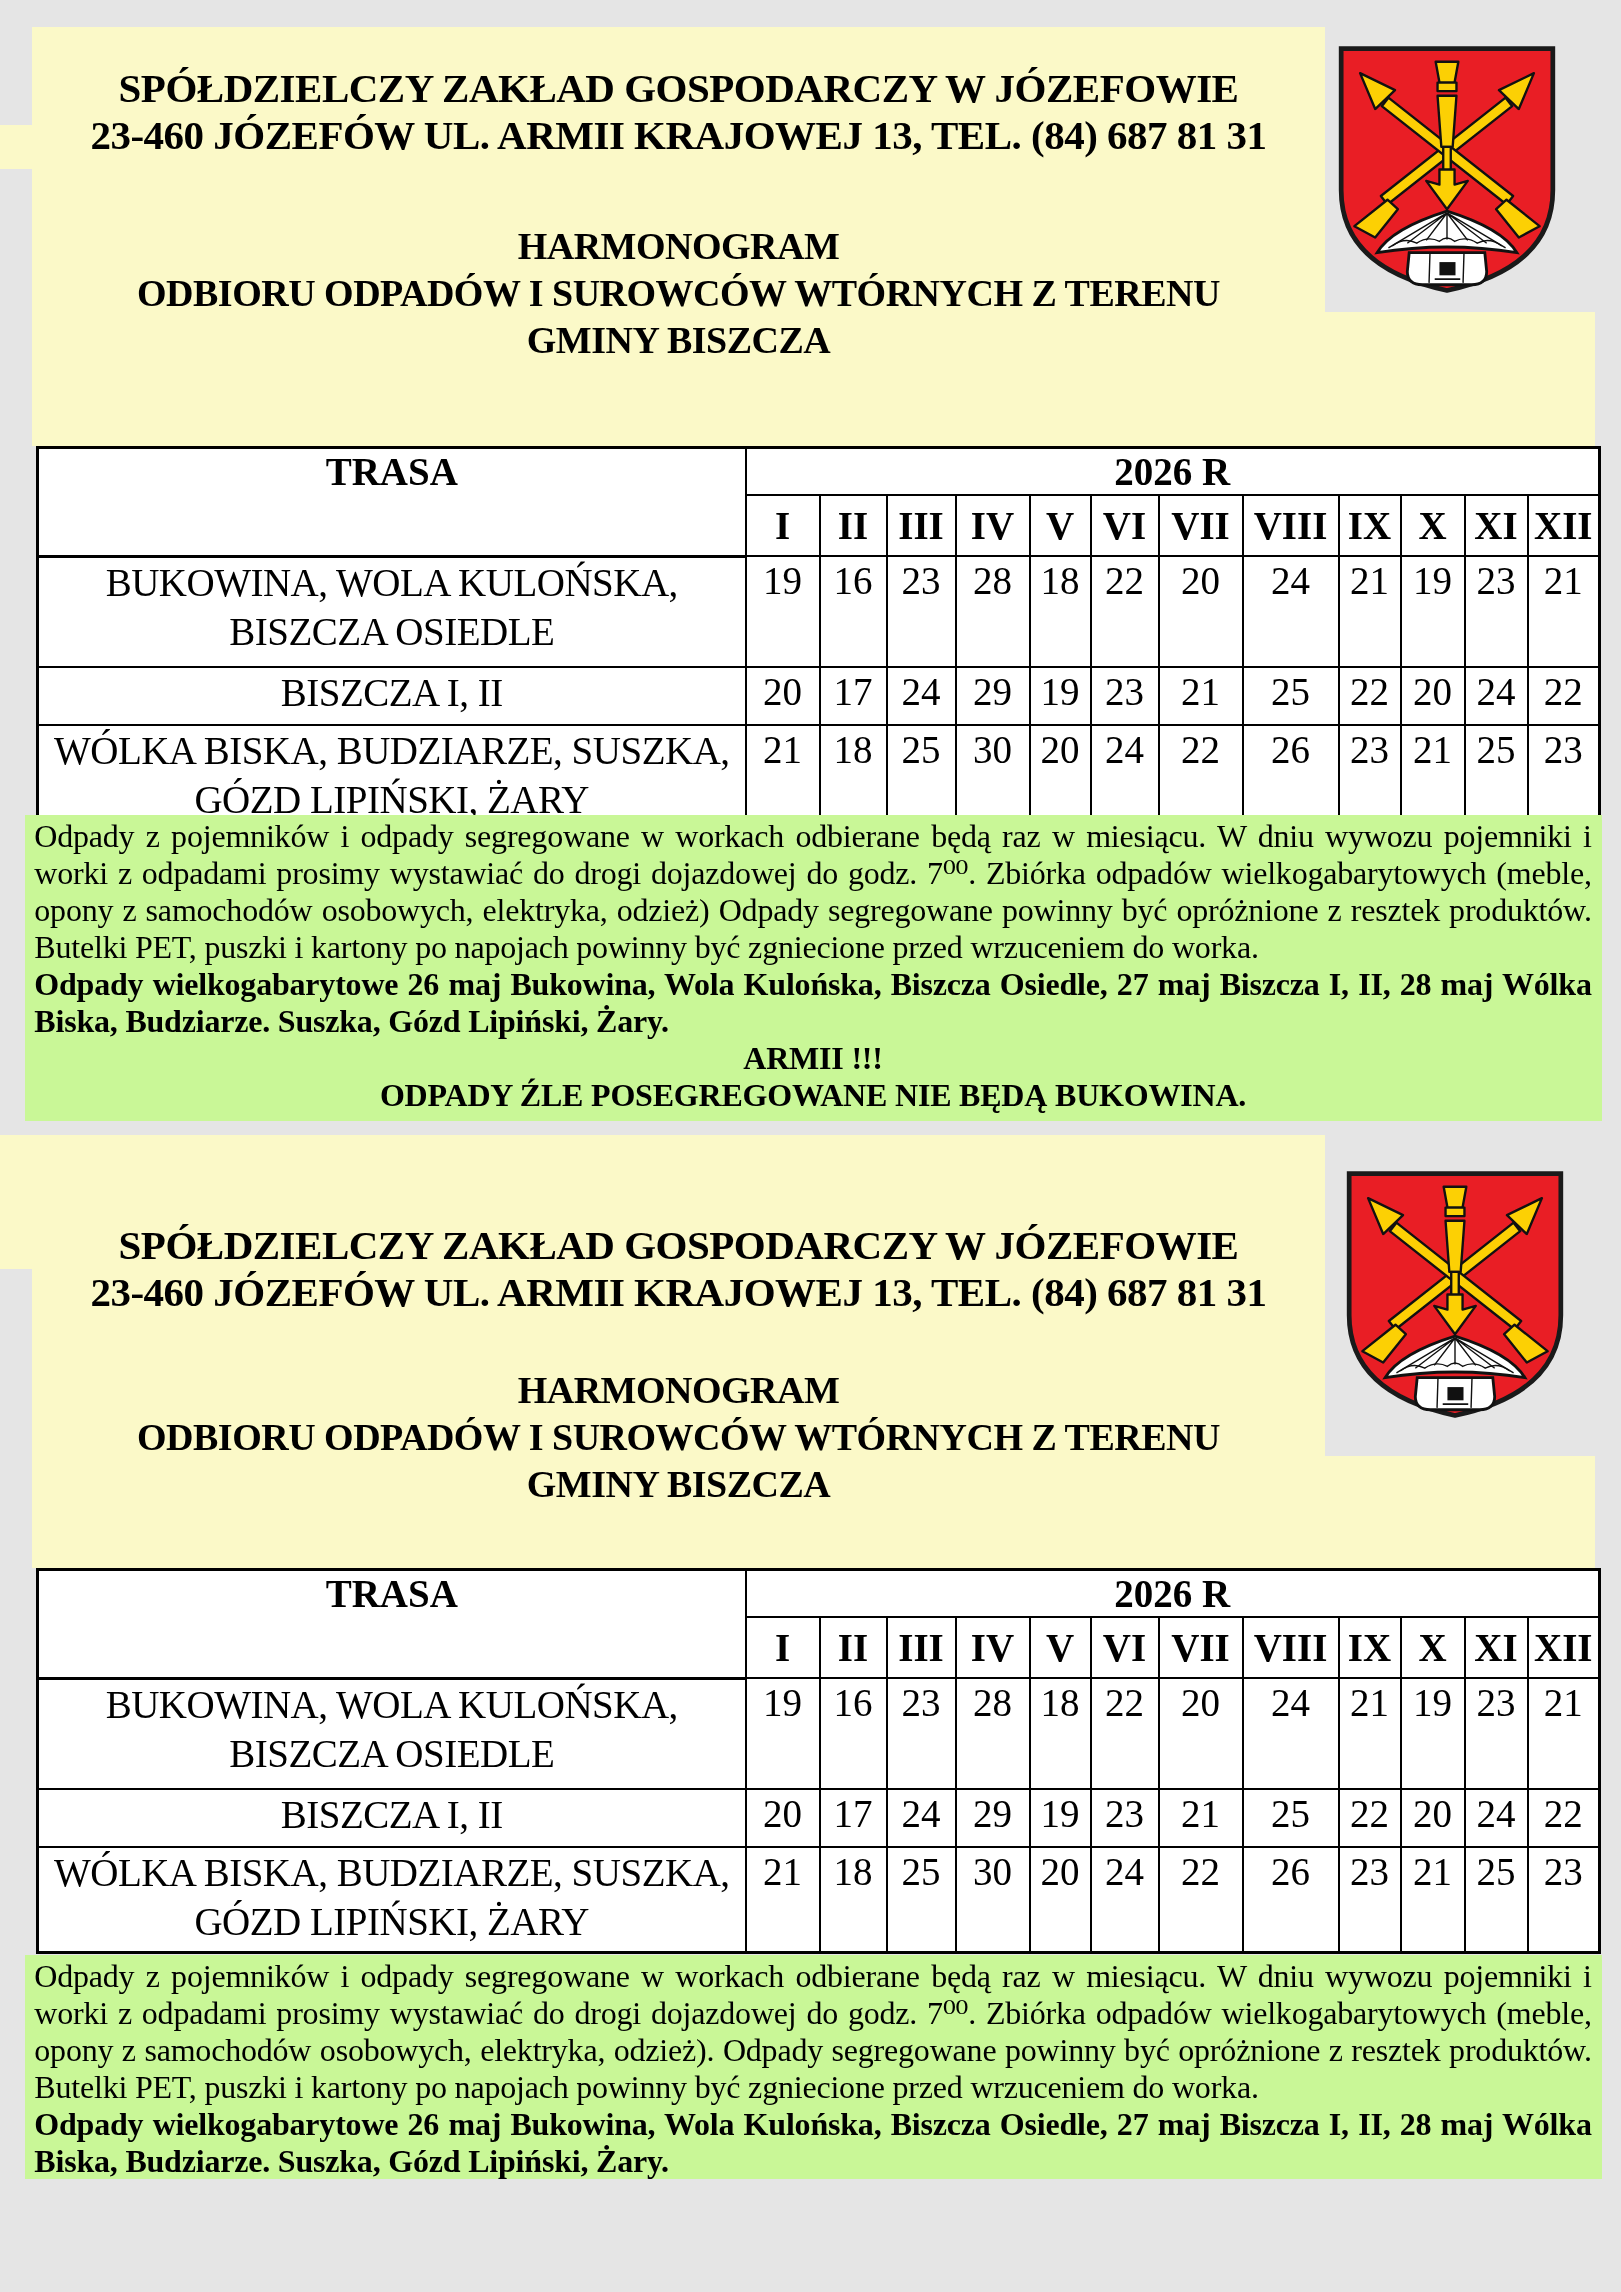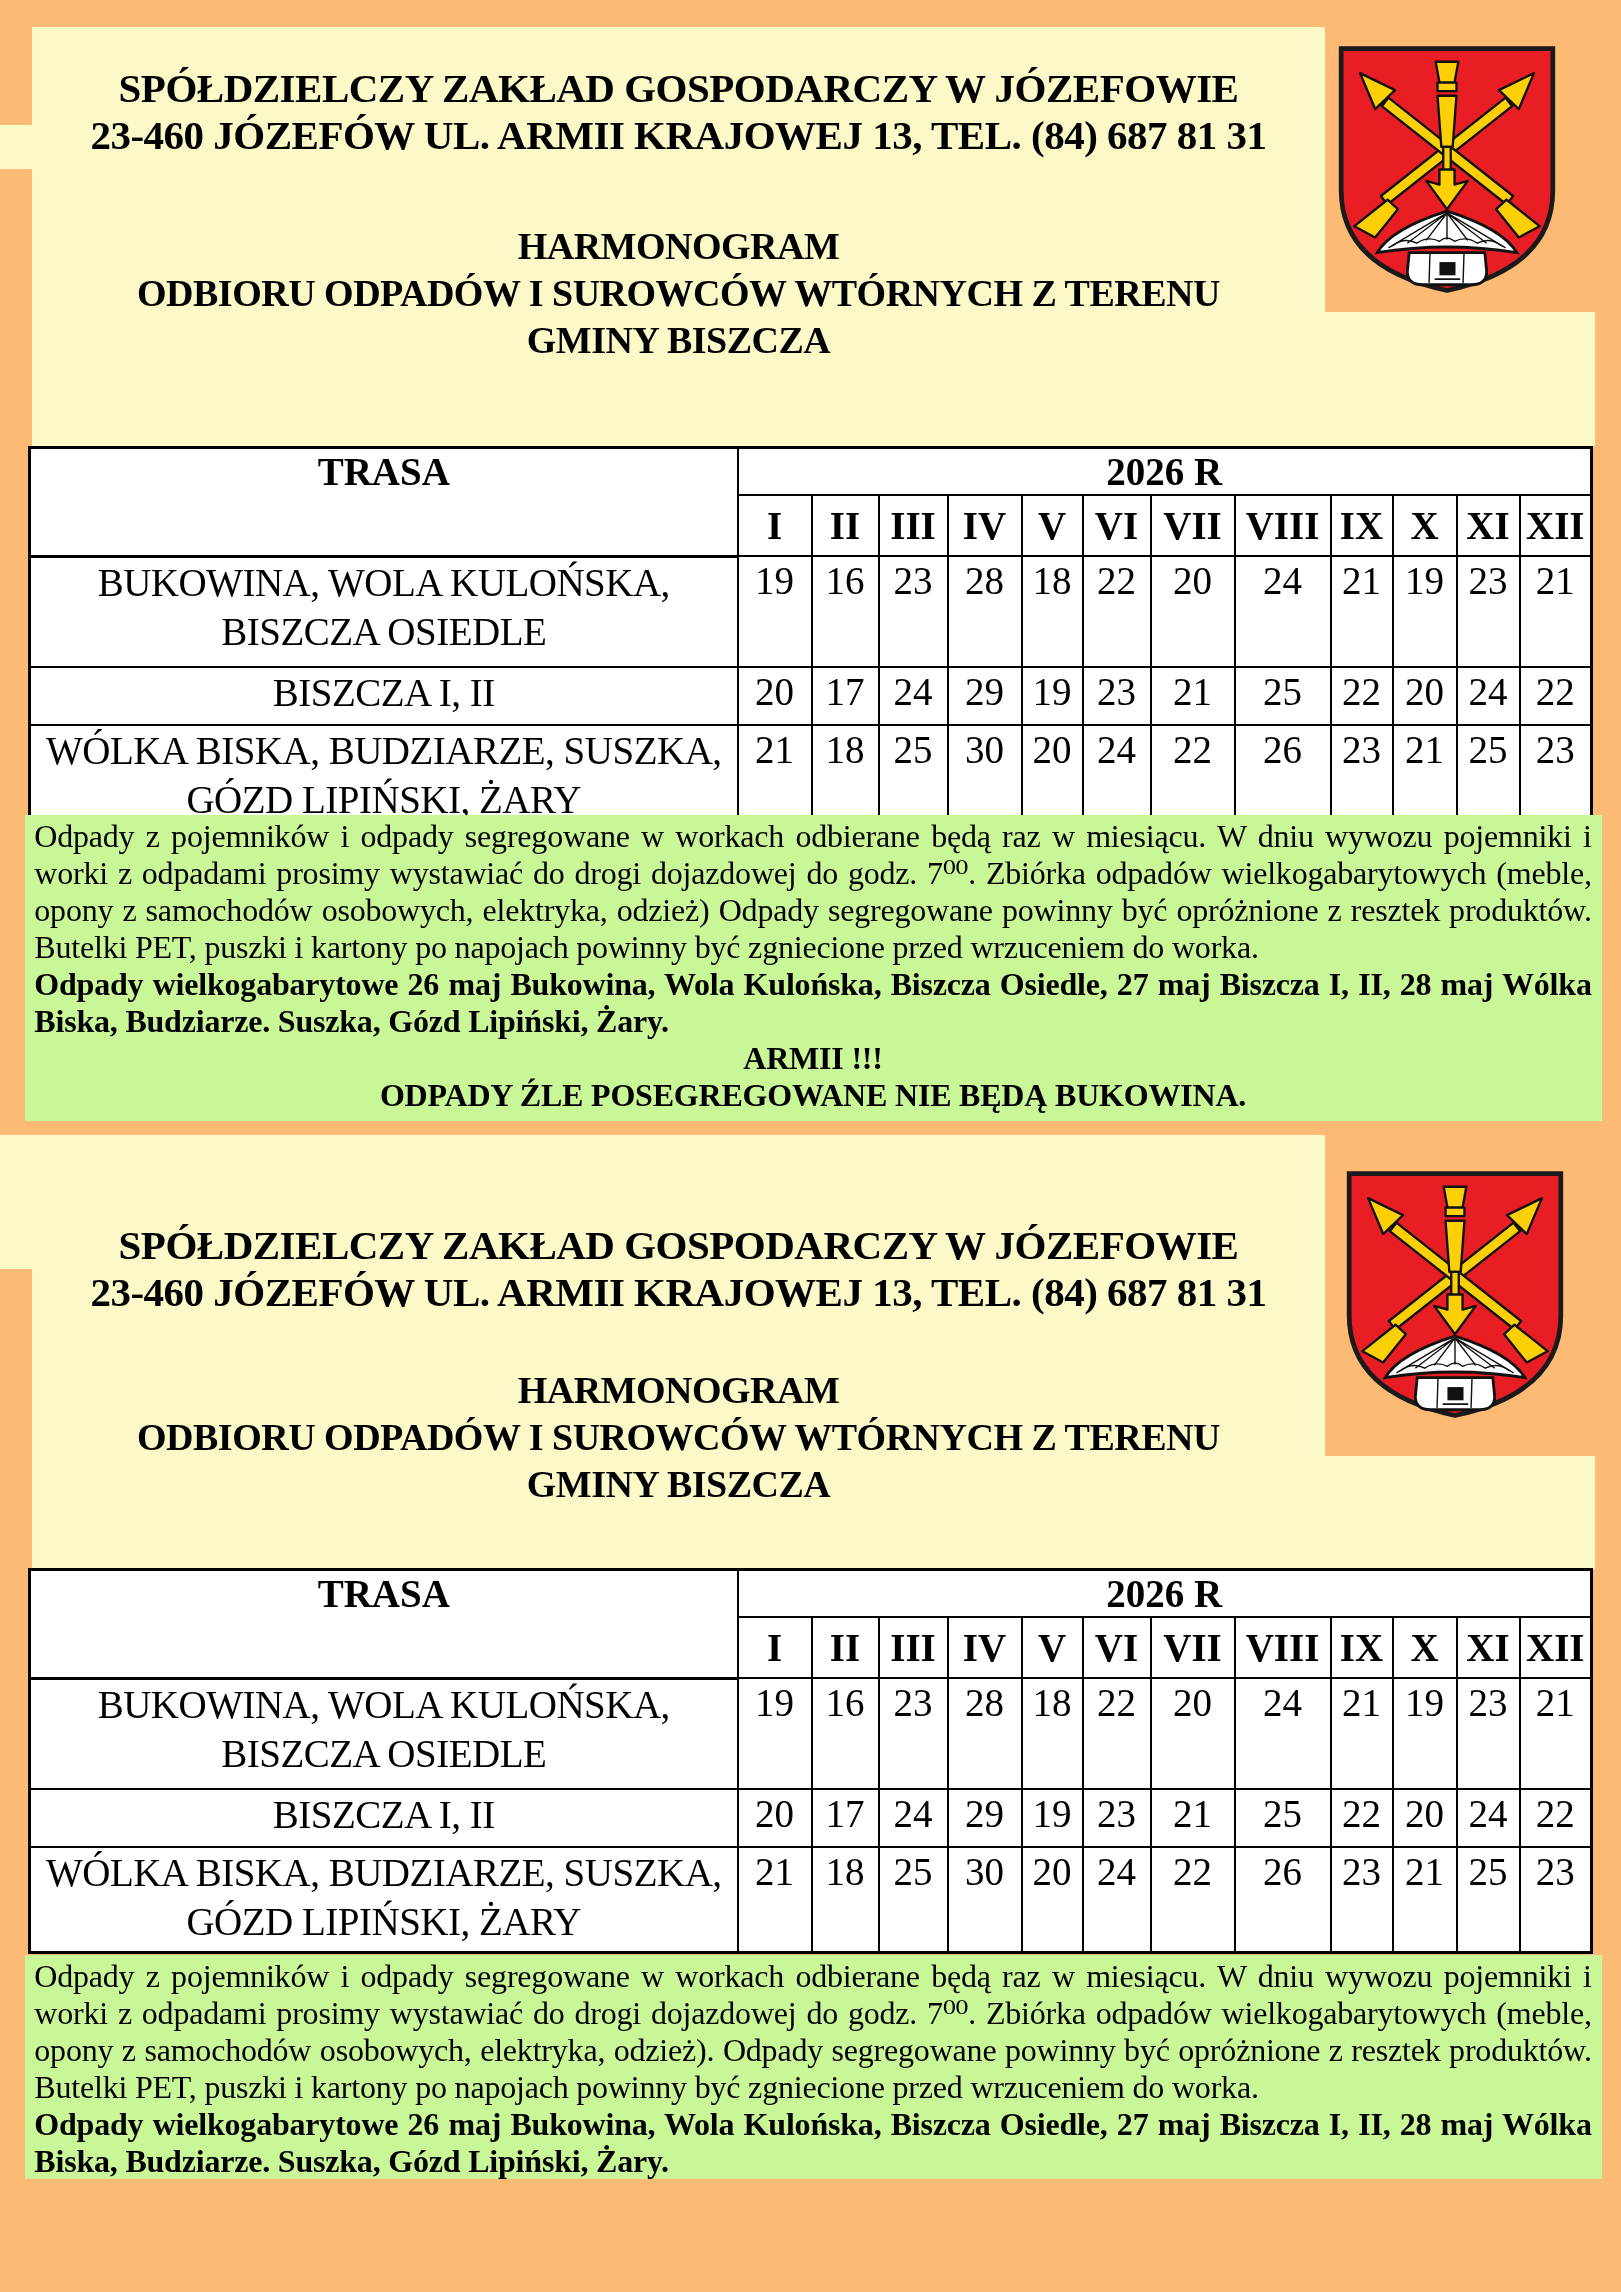--- a/index.html
+++ b/index.html
@@ -1,36 +1,36 @@
 <!DOCTYPE html>
 <html><head>
 <meta charset="utf-8">
 <style>
   html,body{margin:0;padding:0;background:#ffffff;}
   .page{
     position:relative;
     width:1621px;height:2293px;
-    background:#fdba74;
+    background:#e5e5e5;
     font-family:"Liberation Serif","DejaVu Serif",serif;
     color:#000;
     overflow:hidden;
   }
   
   .hl{position:absolute;background:#FBF9C8;}
   
   .header-text{position:absolute;left:32px;width:1293px;text-align:center;}
   .org-line{font-weight:bold;font-size:41px;line-height:47px;letter-spacing:-0.5px;white-space:nowrap;}
   .title-block{position:absolute;left:32px;width:1293px;text-align:center;}
   .title-line{font-weight:bold;font-size:38px;line-height:47px;letter-spacing:-0.5px;white-space:nowrap;}
   
   .emblem{position:absolute;width:228px;height:257px;}
   .emblem svg{width:100%;height:100%;display:block;}
   
   table.schedule{
-    position:absolute;left:28px;
+    position:absolute;left:36px;
     width:1559px;
     border-collapse:collapse;table-layout:fixed;
     background:#ffffff;
   }
   table.schedule th,table.schedule td{
     border:2px solid #000;
     text-align:center;
     font-size:39px;
     padding:0;
     overflow:hidden;

